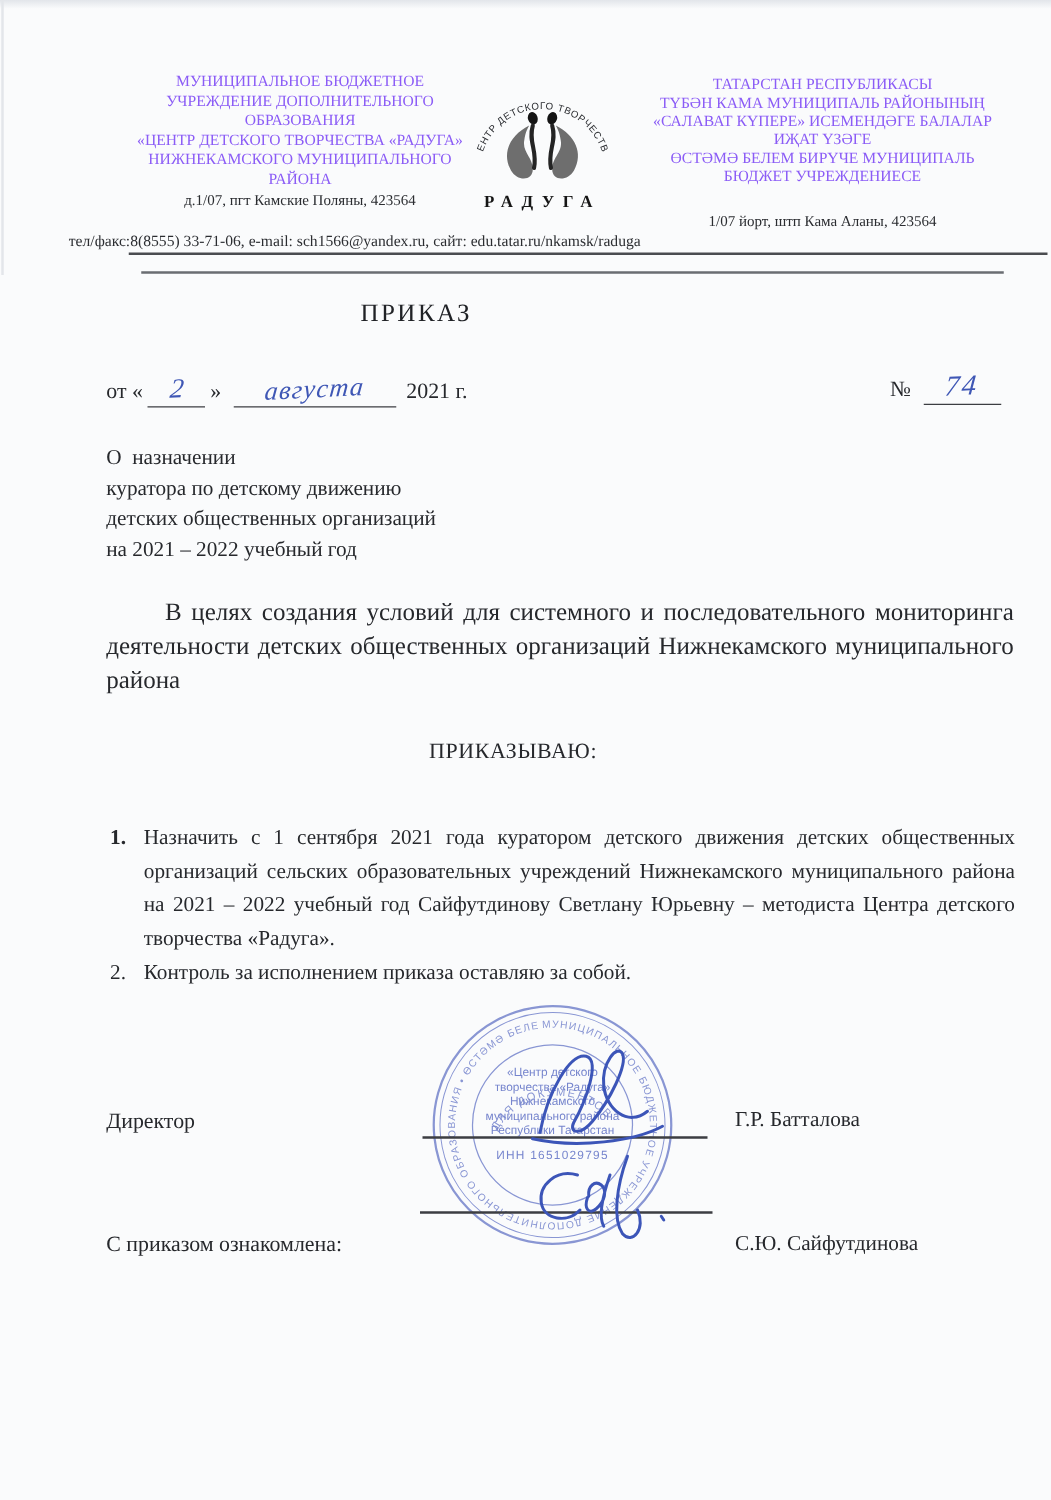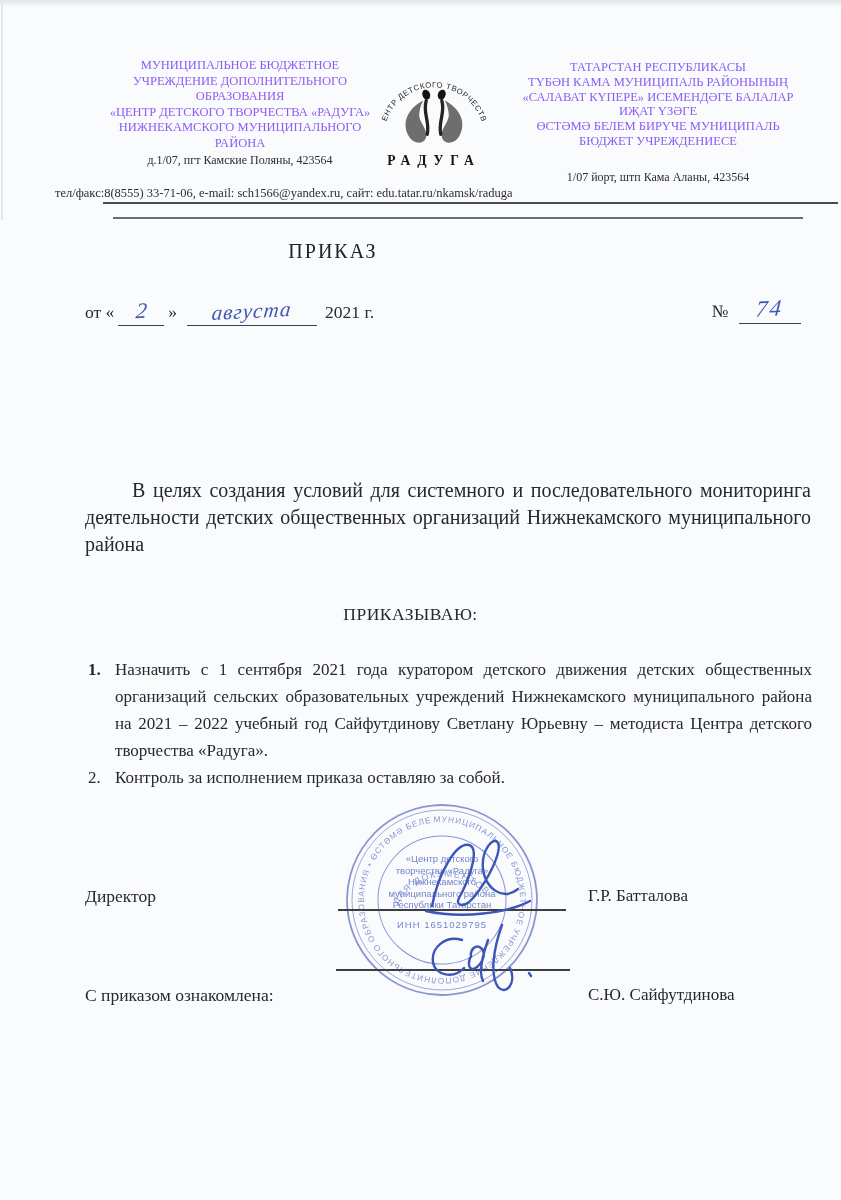--- a/index.html
+++ b/index.html
@@ -47,21 +47,21 @@
   .hand.no-v{font-size:23px;letter-spacing:2px;}
   .no-group{position:absolute;left:712px;top:297px;display:flex;align-items:baseline;
     font-size:17.5px;}
 
   .subject{position:absolute;left:85px;top:354px;width:420px;font-size:17px;
     line-height:24.5px;white-space:pre-wrap;}
 
   .preamble{position:absolute;left:85px;top:477px;width:726px;font-size:20px;
     line-height:27px;text-align:justify;text-indent:47px;}
 
-  .decree-word{position:absolute;left:0;top:604px;width:821px;text-align:center;
+  .decree-word{position:absolute;left:0;top:590px;width:821px;text-align:center;
     font-size:17.5px;letter-spacing:0.5px;}
 
   .order-list{position:absolute;left:88px;top:656px;width:724px;font-size:17px;line-height:27px;}
   .order-item{display:flex;align-items:flex-start;}
   .order-item .num{width:27px;flex:none;font-weight:bold;}
   .order-item:nth-child(2) .num{font-weight:normal;}
   .order-item .txt{flex:1;text-align:justify;}
 
   .sig-label{position:absolute;left:85px;font-size:17.5px;}
   .sig-name{position:absolute;left:588px;font-size:17px;}
@@ -140,20 +140,24 @@
     <span class="blank day"><span class="hand day-v">2</span></span>
     <span>»</span>
     <span class="blank month"><span class="hand month-v">августа</span></span>
     <span>2021 г.</span>
   </div>
   <div class="no-group">
     <span>№</span>
     <span class="blank no"><span class="hand no-v">74</span></span>
   </div>
 
+  <div class="subject">О  назначении
+куратора по детскому движению
+детских общественных организаций
+на 2021 – 2022 учебный год</div>
 
   <div class="preamble">В целях создания условий для системного и последовательного мониторинга деятельности детских общественных организаций Нижнекамского муниципального района</div>
 
   <div class="decree-word">ПРИКАЗЫВАЮ:</div>
 
   <div class="order-list">
     <div class="order-item">
       <span class="num">1.</span>
       <span class="txt">Назначить с 1 сентября 2021 года куратором детского движения детских общественных организаций сельских образовательных учреждений Нижнекамского муниципального района на 2021 – 2022 учебный год Сайфутдинову Светлану Юрьевну  – методиста Центра детского творчества «Радуга».</span>
     </div>

